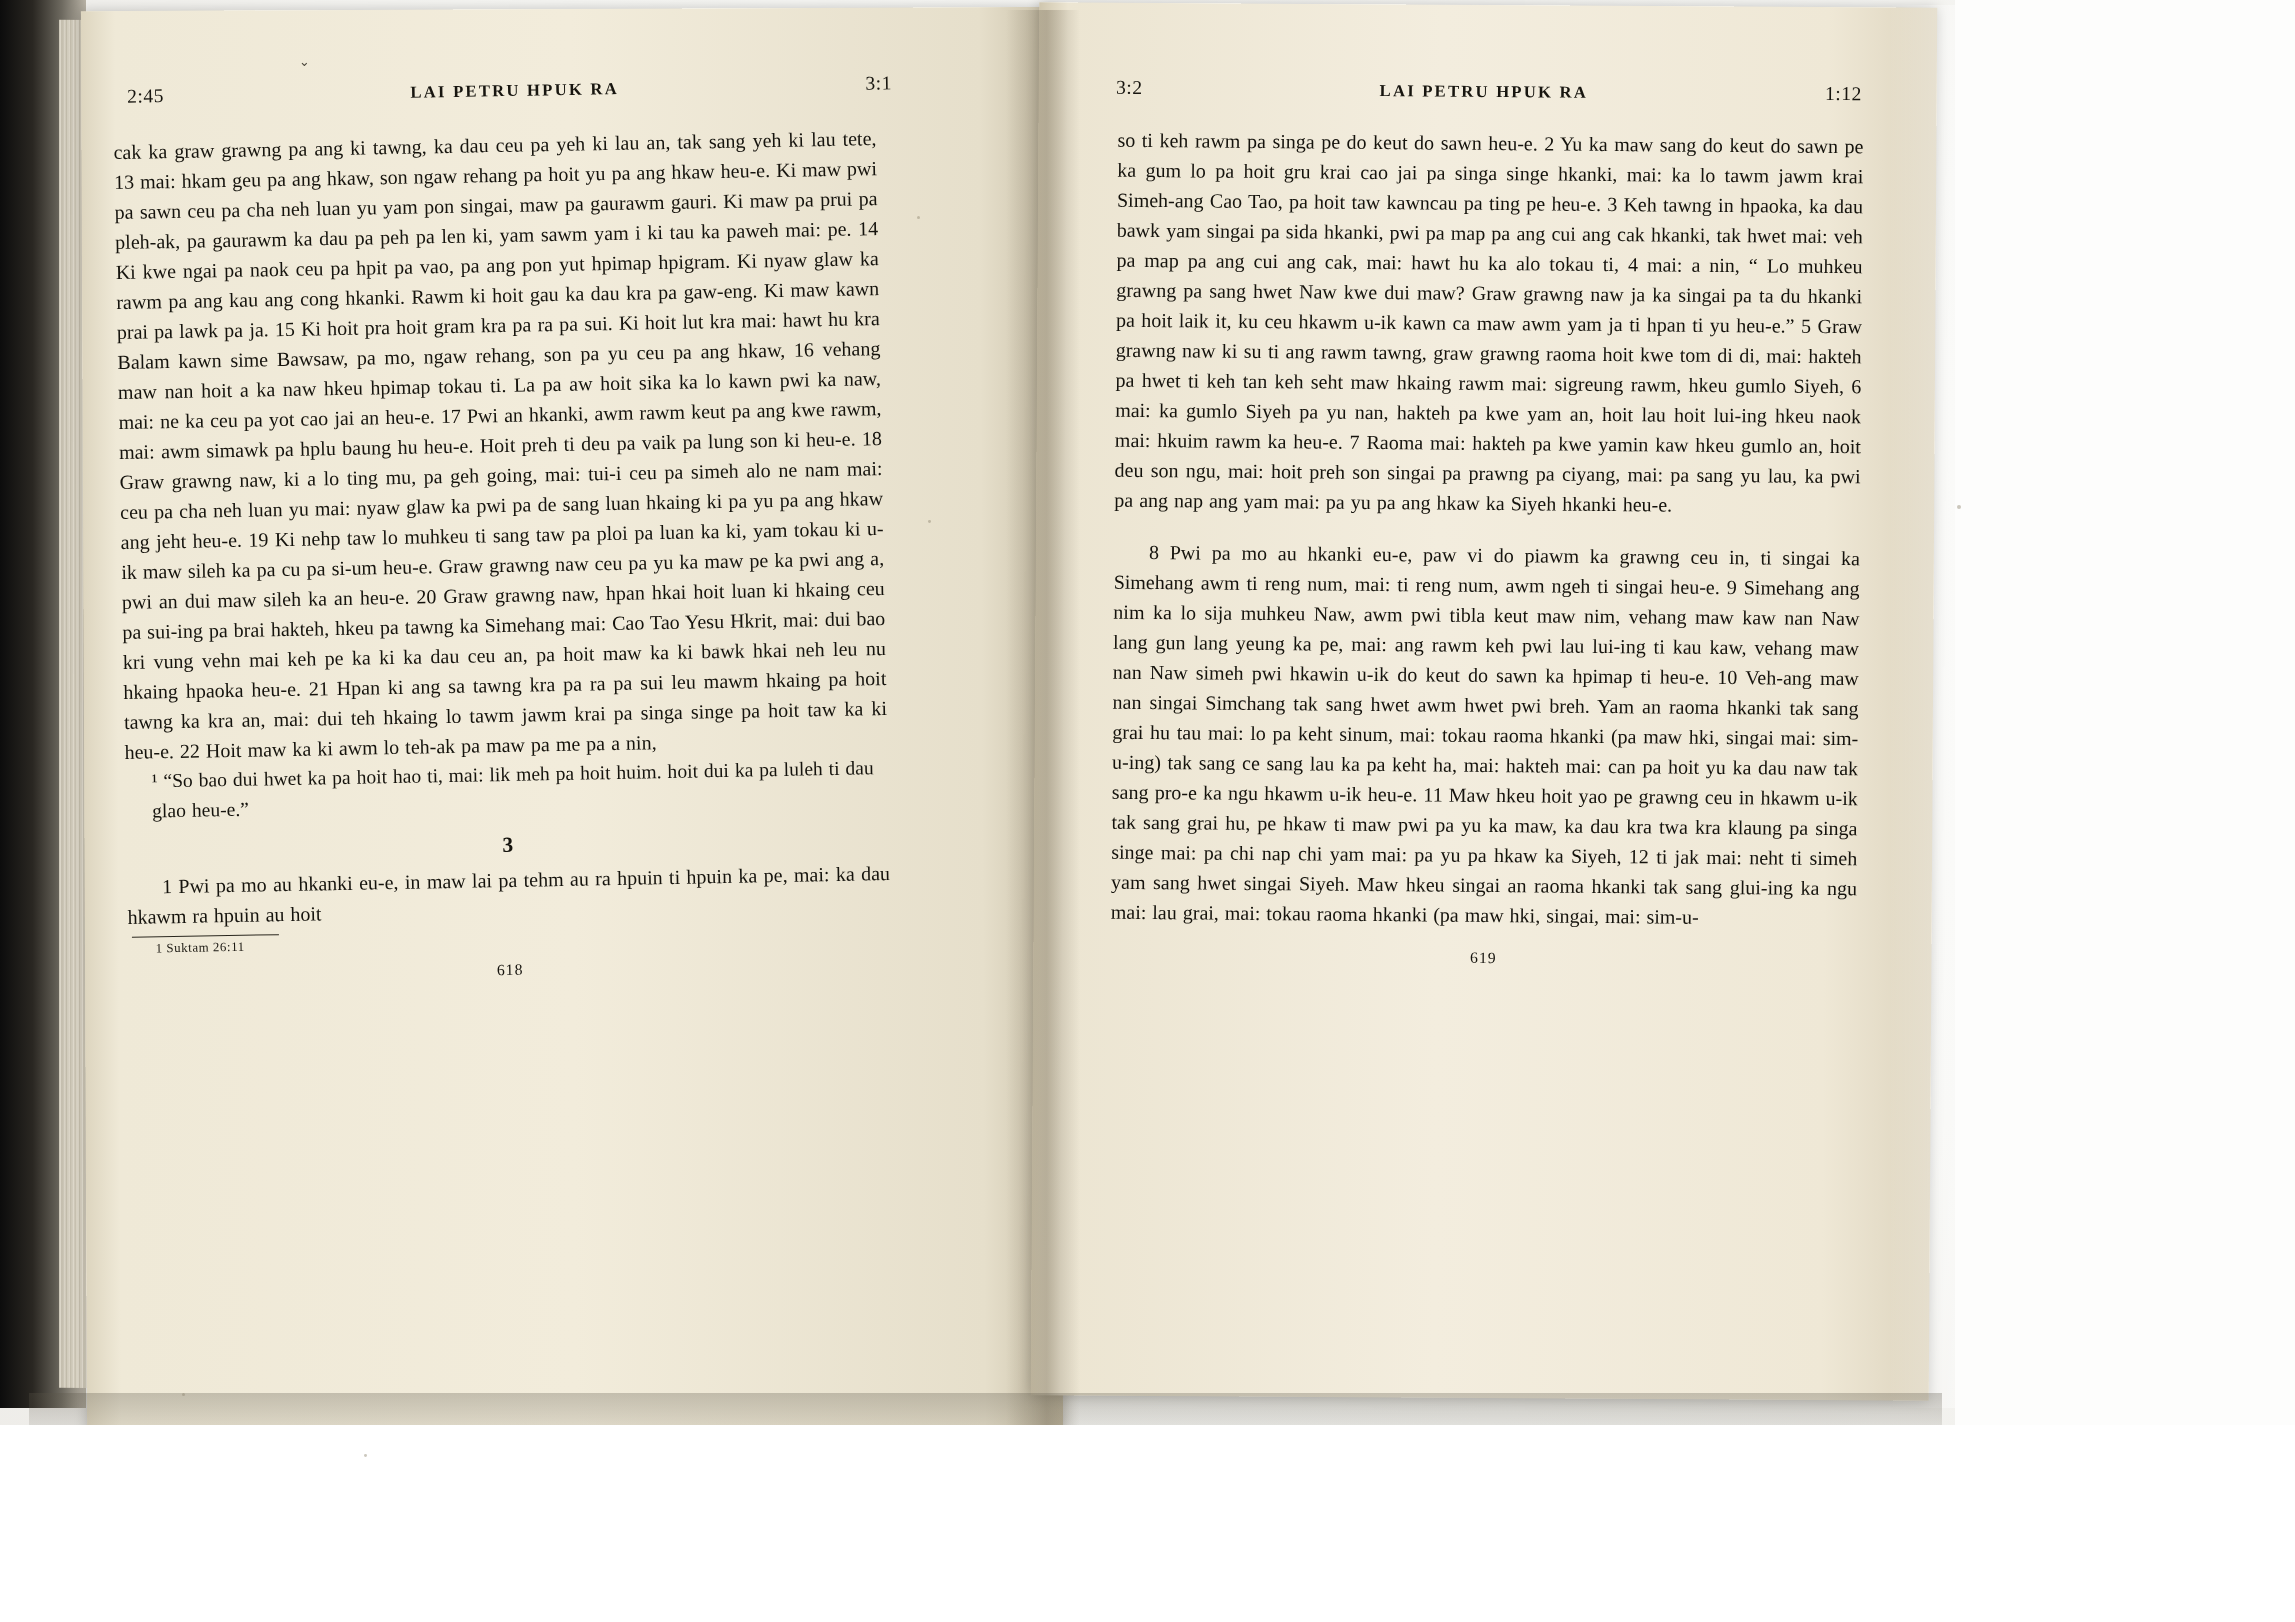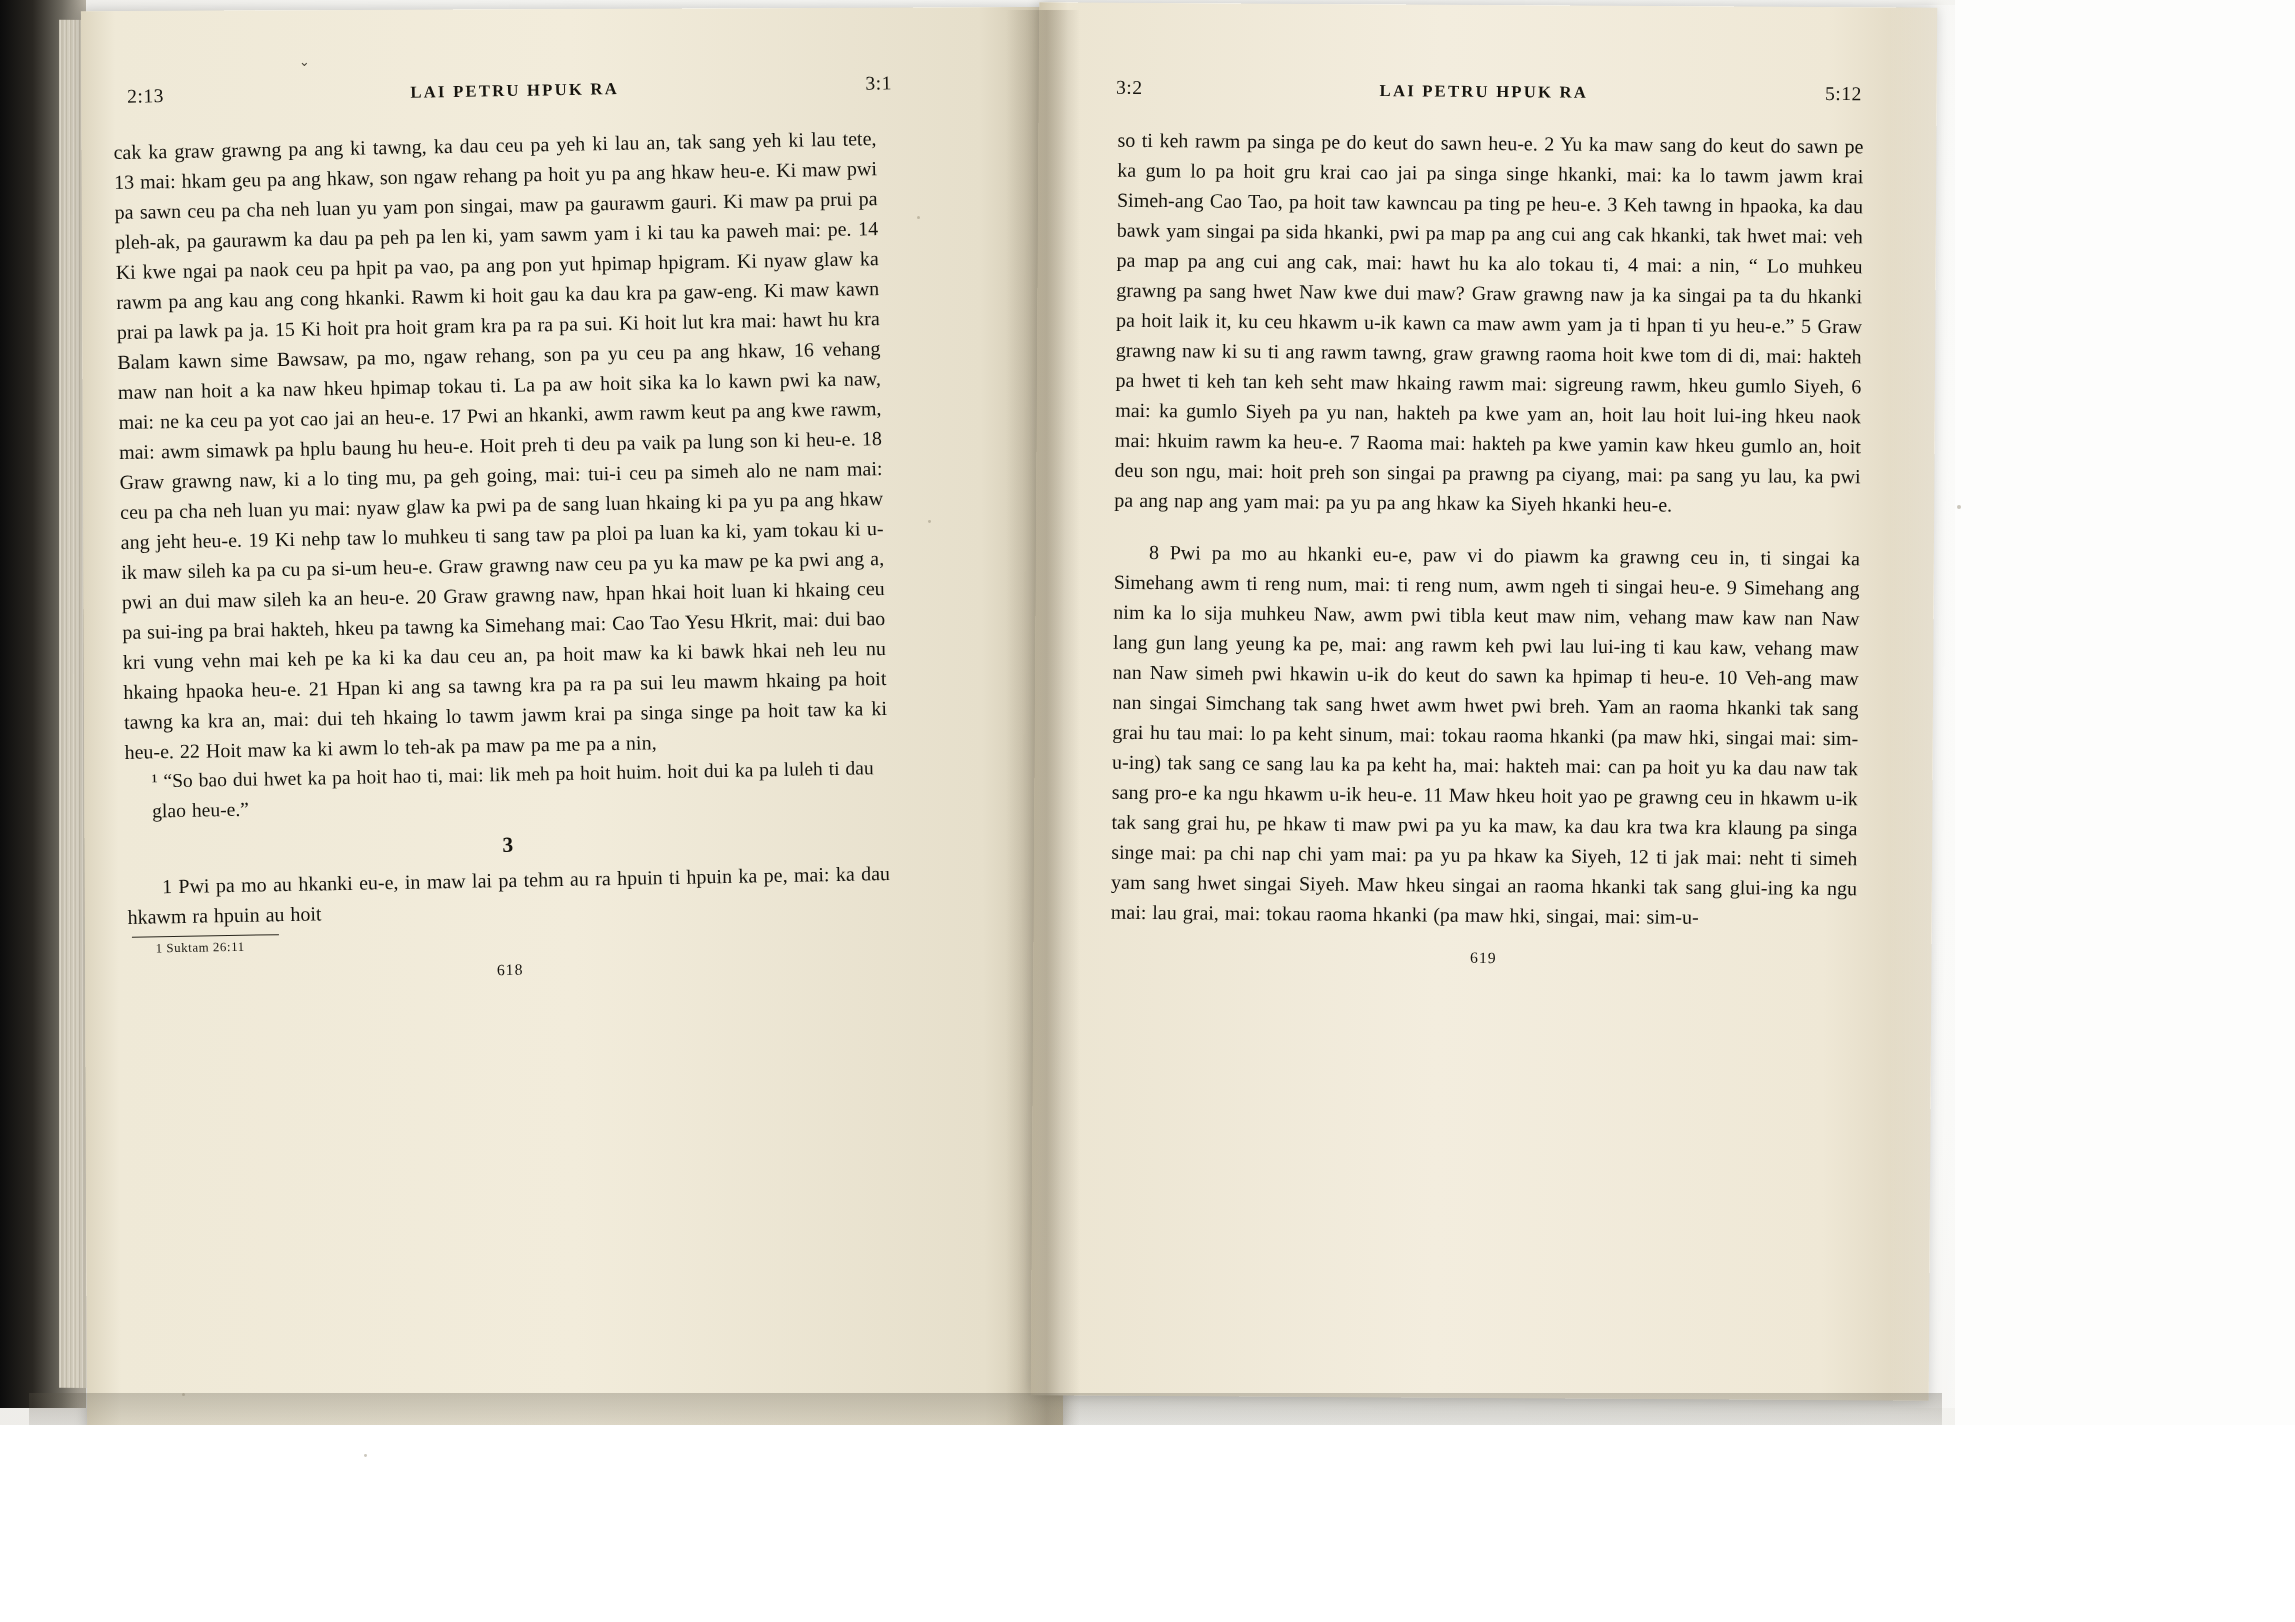--- a/index.html
+++ b/index.html
@@ -226,39 +226,39 @@
 
   <div id="book">
 
     <div class="page" id="page-left"></div>
 
     <div class="page" id="page-right"></div>
 
     <div id="gutter"></div>
 
     <div class="running-head" id="left-head">
-      <span class="rh-num">2:13</span>
+      <span class="rh-num">2:45</span>
       <span class="rh-title">LAI PETRU HPUK RA</span>
       <span class="rh-num">3:1</span>
     </div>
 
     <div class="col" id="left-text">
       <p>cak ka graw grawng pa ang ki tawng, ka dau ceu pa yeh ki lau an, tak sang yeh ki lau tete,  13 mai: hkam geu pa ang hkaw, son ngaw rehang pa hoit yu pa ang hkaw heu-e. Ki maw pwi pa sawn ceu pa cha neh luan yu yam pon singai, maw pa gaurawm gauri.  Ki maw pa prui pa pleh-ak, pa gaurawm ka dau pa peh pa len ki, yam sawm yam i ki tau ka paweh mai: pe.  14 Ki kwe ngai pa naok ceu pa hpit pa vao, pa ang pon yut hpimap hpigram.  Ki nyaw glaw ka rawm pa ang kau ang cong hkanki.  Rawm ki hoit gau ka dau kra pa gaw-eng.  Ki maw kawn prai pa lawk pa ja.  15 Ki hoit pra hoit gram kra pa ra pa sui.  Ki hoit lut kra mai: hawt hu kra Balam kawn sime Bawsaw, pa mo, ngaw rehang, son pa yu ceu pa ang hkaw, 16 vehang maw nan hoit a ka naw hkeu hpimap tokau ti.  La pa aw hoit sika ka lo kawn pwi ka naw, mai: ne ka ceu pa yot cao jai an heu-e.  17 Pwi an hkanki, awm rawm keut pa ang kwe rawm, mai: awm simawk pa hplu baung hu heu-e.  Hoit preh ti deu pa vaik pa lung son ki heu-e.  18 Graw grawng naw, ki a lo ting mu, pa geh going, mai: tui-i ceu pa simeh alo ne nam mai: ceu pa cha neh luan yu mai: nyaw glaw ka pwi pa de sang luan hkaing ki pa yu pa ang hkaw ang jeht heu-e.  19 Ki nehp taw lo muhkeu ti sang taw pa ploi pa luan ka ki, yam tokau ki u-ik maw sileh ka pa cu pa si-um heu-e.  Graw grawng naw ceu pa yu ka maw pe ka pwi ang a, pwi an dui maw sileh ka an heu-e.  20 Graw grawng naw, hpan hkai hoit luan ki hkaing ceu pa sui-ing pa brai hakteh, hkeu pa tawng ka Simehang mai: Cao Tao Yesu Hkrit, mai: dui bao kri vung vehn mai keh pe ka ki ka dau ceu an, pa hoit maw ka ki bawk hkai neh leu nu hkaing hpaoka heu-e. 21 Hpan ki ang sa tawng kra pa ra pa sui leu mawm hkaing pa hoit tawng ka kra an, mai: dui teh hkaing lo tawm jawm krai pa singa singe pa hoit taw ka ki heu-e.  22 Hoit maw ka ki awm lo teh-ak pa maw pa me pa a nin,</p>
       <p class="poetry">¹ “So bao dui hwet ka pa hoit hao ti, mai: lik meh pa hoit huim. hoit dui ka pa luleh ti dau glao heu-e.”</p>
       <div class="chapter-num">3</div>
       <p class="indent">1 Pwi pa mo au hkanki eu-e, in maw lai pa tehm au ra hpuin ti hpuin ka pe, mai: ka dau hkawm ra hpuin au hoit</p>
       <div class="footnote-rule"></div>
       <div class="footnote">1 Suktam 26:11</div>
       <div class="folio">618</div>
     </div>
 
     <div class="running-head" id="right-head">
       <span class="rh-num">3:2</span>
       <span class="rh-title">LAI PETRU HPUK RA</span>
-      <span class="rh-num">5:12</span>
+      <span class="rh-num">1:12</span>
     </div>
 
     <div class="col" id="right-text">
       <p>so ti keh rawm pa singa pe do keut do sawn heu-e.  2 Yu ka maw sang do keut do sawn pe ka gum lo pa hoit gru krai cao jai pa singa singe hkanki, mai: ka lo tawm jawm krai Simeh-ang Cao Tao, pa hoit taw kawncau pa ting pe heu-e.  3 Keh tawng in hpaoka, ka dau bawk yam singai pa sida hkanki, pwi pa map pa ang cui ang cak hkanki, tak hwet mai: veh pa map pa ang cui ang cak, mai: hawt hu ka alo tokau ti, 4 mai: a nin, “ Lo muhkeu grawng pa sang hwet Naw kwe dui maw?  Graw grawng naw ja ka singai pa ta du hkanki pa hoit laik it, ku ceu hkawm u-ik kawn ca maw awm yam ja ti hpan ti yu heu-e.”  5 Graw grawng naw ki su ti ang rawm tawng, graw grawng raoma hoit kwe tom di di, mai: hakteh pa hwet ti keh tan keh seht maw hkaing rawm mai: sigreung rawm, hkeu gumlo Siyeh,  6 mai: ka gumlo Siyeh pa yu nan, hakteh pa kwe yam an, hoit lau hoit lui-ing hkeu naok mai: hkuim rawm ka heu-e.  7 Raoma mai: hakteh pa kwe yamin kaw hkeu gumlo an, hoit deu son ngu, mai: hoit preh son singai pa prawng pa ciyang, mai: pa sang yu lau, ka pwi pa ang nap ang yam mai: pa yu pa ang hkaw ka Siyeh hkanki heu-e.</p>
       <p class="indent" style="margin-top:21.6px">8 Pwi pa mo au hkanki eu-e, paw vi do piawm ka grawng ceu in, ti singai ka Simehang awm ti reng num, mai: ti reng num, awm ngeh ti singai heu-e.  9 Simehang ang nim ka lo sija muhkeu Naw, awm pwi tibla keut maw nim, vehang maw kaw nan Naw lang gun lang yeung ka pe, mai: ang rawm keh pwi lau lui-ing ti kau kaw, vehang maw nan Naw simeh pwi hkawin u-ik do keut do sawn ka hpimap ti heu-e.  10 Veh-ang maw nan singai Simchang tak sang hwet awm hwet pwi breh.  Yam an raoma hkanki tak sang grai hu tau mai: lo pa keht sinum, mai: tokau raoma hkanki (pa maw hki, singai mai: sim-u-ing) tak sang ce sang lau ka pa keht ha, mai: hakteh mai: can pa hoit yu ka dau naw tak sang pro-e ka ngu hkawm u-ik heu-e.  11 Maw hkeu hoit yao pe grawng ceu in hkawm u-ik tak sang grai hu, pe hkaw ti maw pwi pa yu ka maw, ka dau kra twa kra klaung pa singa singe mai: pa chi nap chi yam mai: pa yu pa hkaw ka Siyeh, 12 ti jak mai: neht ti simeh yam sang hwet singai Siyeh.  Maw hkeu singai an raoma hkanki tak sang glui-ing ka ngu mai: lau grai, mai: tokau raoma hkanki (pa maw hki, singai, mai: sim-u-</p>
       <div class="folio" style="margin-top:19.6px">619</div>
     </div>
 
     <div id="right-curl"></div>
   </div>

